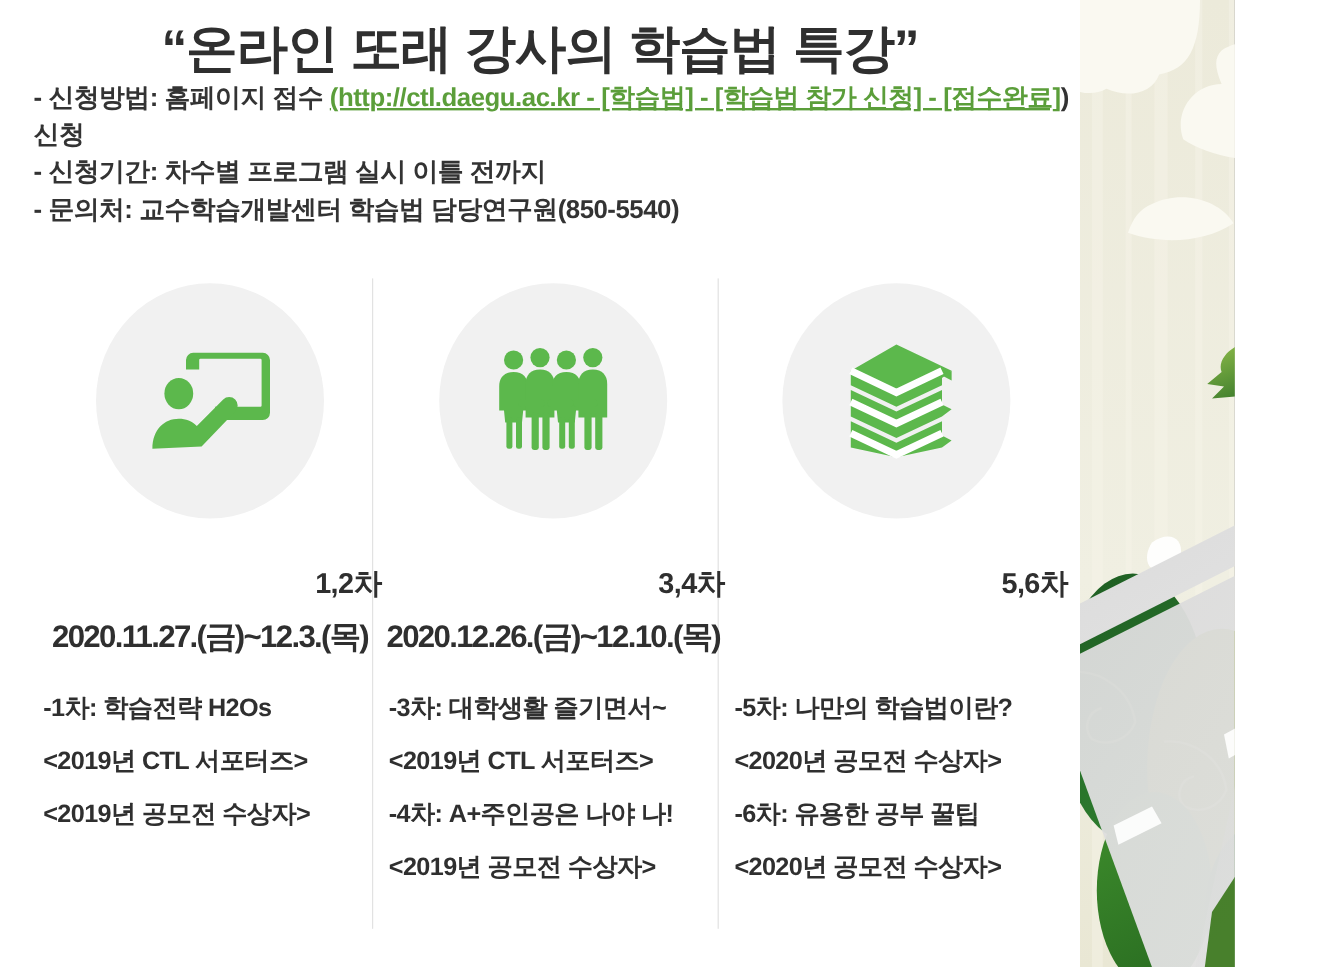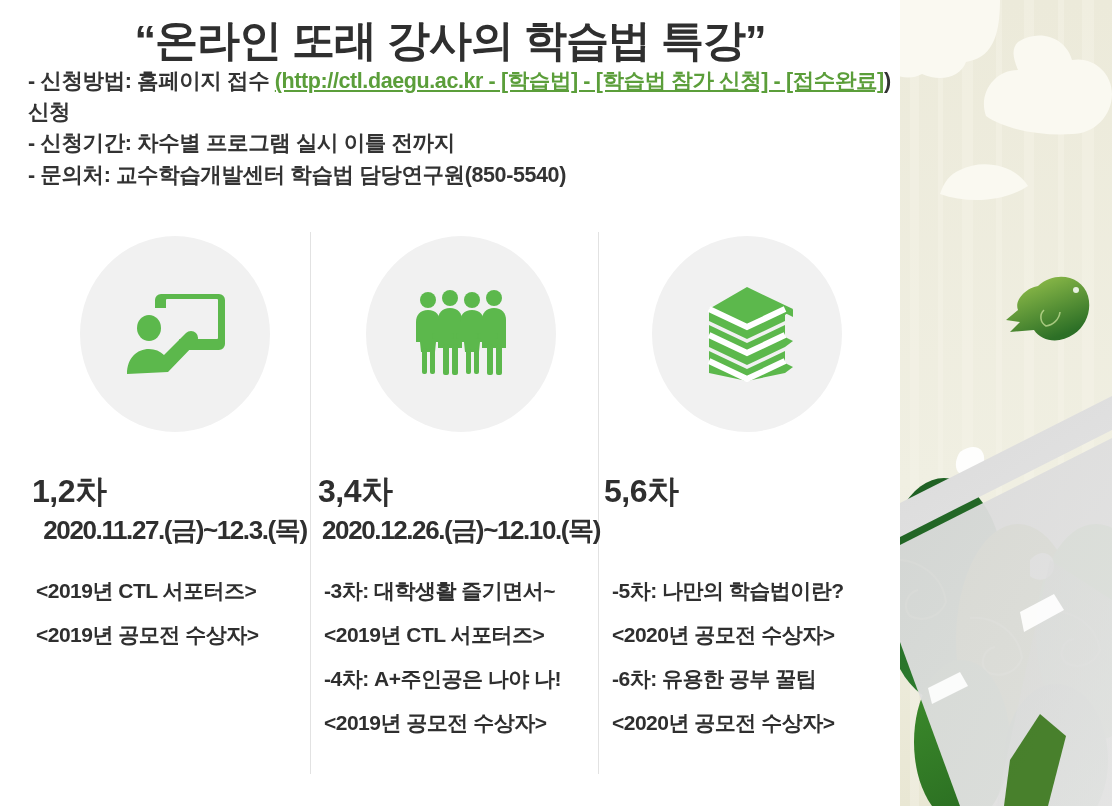--- a/index.html
+++ b/index.html
@@ -3,21 +3,21 @@
 <meta charset="utf-8">
 <style>
   html,body{margin:0;padding:0;}
   body{
     width:1112px;height:806px;
     background:#ffffff;
     font-family:"Liberation Sans","DejaVu Sans",sans-serif;
     overflow:hidden;
     position:relative;
   }
-  #poster{position:absolute;inset:0;width:1112px;height:806px;overflow:hidden;background:#0f172a;}
+  #poster{position:absolute;inset:0;width:1029px;height:806px;overflow:hidden;background:#0f172a;}
 
   
   #content{position:absolute;left:0;top:0;width:900px;height:806px;background:#fff;}
 
   .title{
     position:absolute;left:0;top:12px;width:900px;
     text-align:center;
     font-size:43px;font-weight:bold;color:#2f2f2f;
     letter-spacing:-1px;
     white-space:nowrap;
@@ -46,22 +46,22 @@
   .circle{
     position:absolute;top:8px;left:50%;transform:translateX(-50%);
     width:190px;height:196px;border-radius:50%;
     background:#f1f1f1;
     display:flex;align-items:center;justify-content:center;
   }
   .circle svg{display:block;}
 
   .col-head{
     position:absolute;top:242px;left:0;width:100%;
-    text-align:left;
-    font-size:32px;font-weight:bold;color:#2f2f2f;
+    text-align:right;
+    font-size:24px;font-weight:bold;color:#2f2f2f;
     letter-spacing:-0.5px;
   }
   .col-date{
     position:absolute;top:285px;left:0;width:100%;
     text-align:center;
     font-size:26px;font-weight:bold;color:#2f2f2f;
     letter-spacing:-1.4px;
     white-space:nowrap;
   }
   .col-list{
@@ -105,20 +105,21 @@
       <div class="circle">
         <svg width="104" height="92" viewBox="0 0 104 92">
           <path d="M38 6 h58 a6 6 0 0 1 6 6 v44 a6 6 0 0 1 -6 6 h-34 l-6 -11 h38 a1 1 0 0 0 1 -1 v-38 a1 1 0 0 0 -1 -1 h-50 a1 1 0 0 0 -1 1 v8 l-11 0 v-8 a6 6 0 0 1 6 -6 z" fill="#5cb84c"></path>
           <ellipse cx="26" cy="40" rx="12" ry="13" fill="#5cb84c"></ellipse>
           <path d="M4 86 c0 -16 10 -25 22 -25 c6 0 11 2 15 6 l22 -22 a7 7 0 0 1 10 10 l-28 29 z" fill="#5cb84c"></path>
         </svg>
       </div>
       <div class="col-head">1,2차</div>
       <div class="col-date">2020.11.27.(금)~12.3.(목)</div>
       <div class="col-list">
+        <div class="list-item">-1차: 학습전략 H2Os</div>
         <div class="list-item">&lt;2019년 CTL 서포터즈&gt;</div>
         <div class="list-item">&lt;2019년 공모전 수상자&gt;</div>
       </div>
     </div>
 
     <div class="col col-2">
       <div class="circle">
         <svg width="98" height="92" viewBox="0 0 98 92">
           <g fill="#5cb84c">
 

